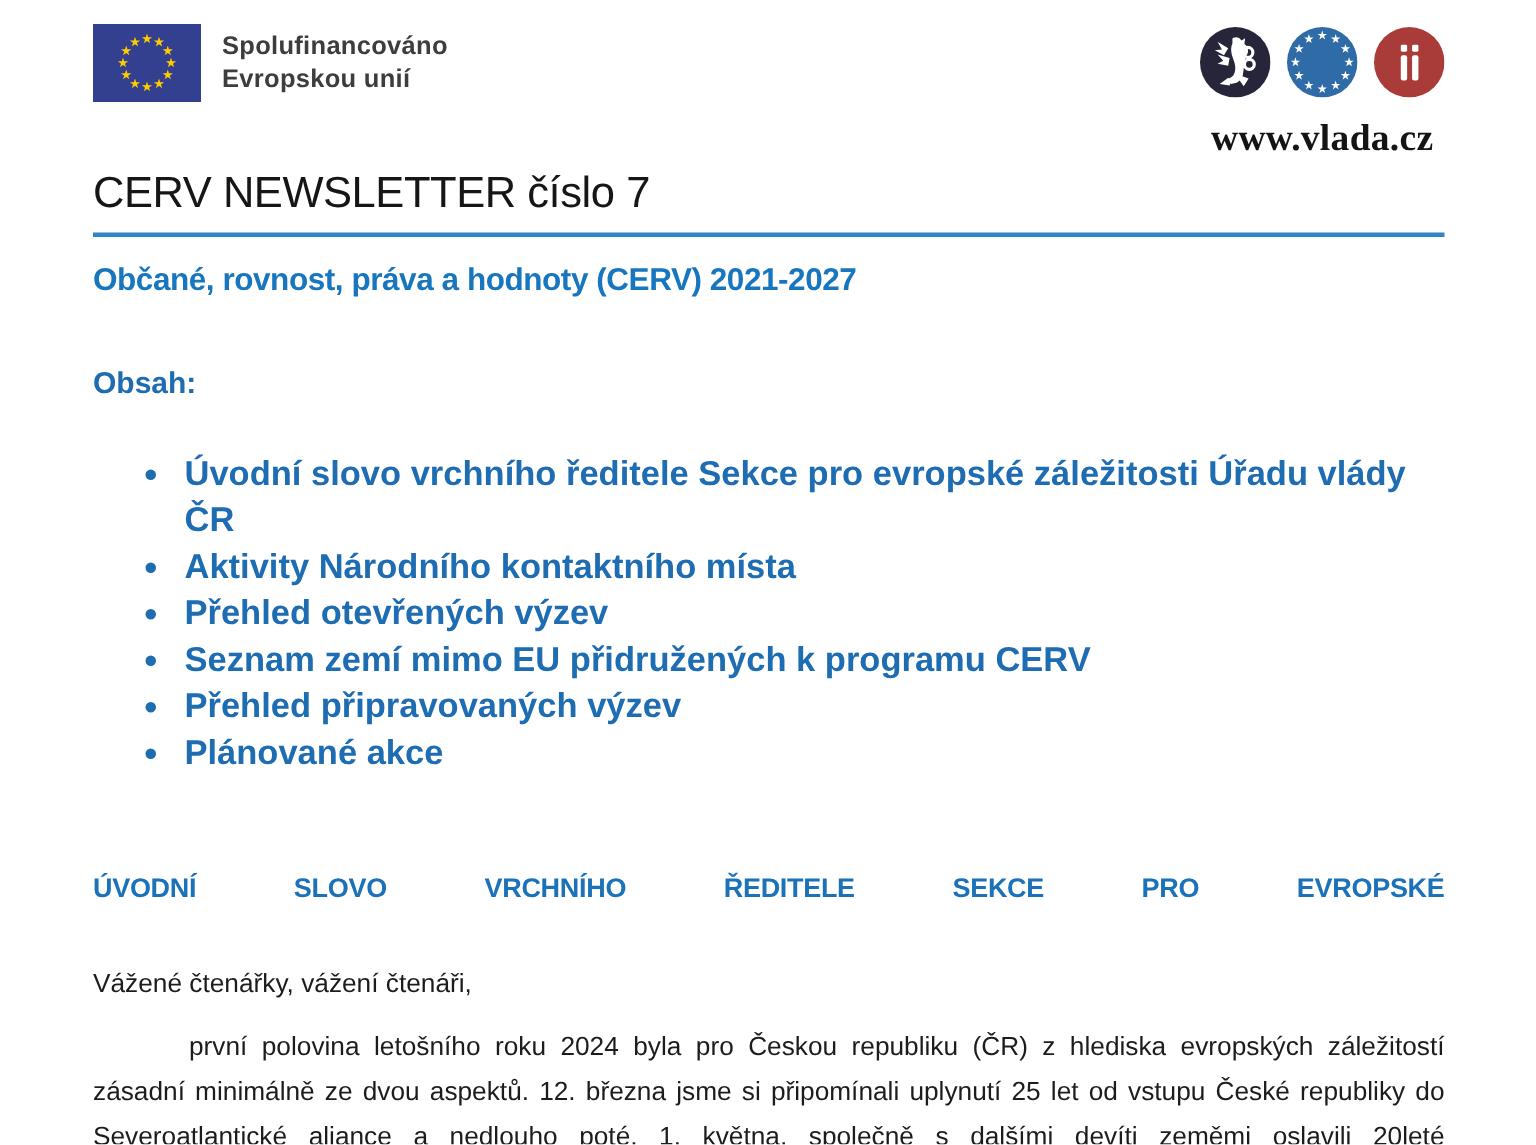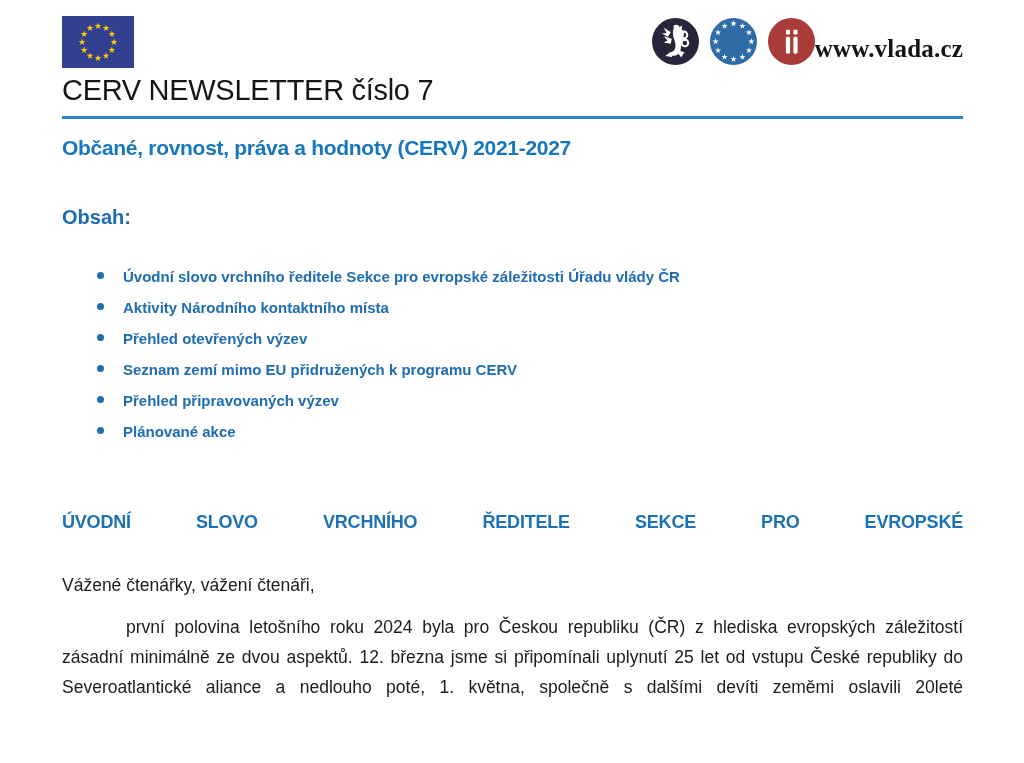--- a/index.html
+++ b/index.html
@@ -6,36 +6,36 @@
   .page{
     position:relative;width:1024px;height:763px;overflow:hidden;
     background:#ffffff;font-family:"Liberation Sans",sans-serif;color:#1a1a1a;
     box-sizing:border-box;padding:16px 61px 0 62px;
   }
   
   .header{display:flex;justify-content:space-between;align-items:flex-start;}
   .eu-cofunded{display:flex;align-items:center;gap:14px;}
   .flag{width:72px;height:52px;display:block;}
   .eu-text{font-weight:bold;font-size:17px;line-height:22px;color:#3d3d3c;letter-spacing:.2px;}
-  .gov-block{display:flex;align-items:center;margin-top:2px;}
+  .gov-block{display:flex;flex-direction:column;align-items:center;margin-top:2px;}
   .circles{display:flex;gap:11px;}
   .circles svg{width:47px;height:47px;display:block;}
   .vlada-url{
     margin-top:14px;font-family:"Liberation Serif",serif;font-weight:bold;
     font-size:25px;color:#141414;letter-spacing:.2px;
   }
   
   .title{margin-top:6px;font-size:29px;font-weight:normal;color:#161616;letter-spacing:-.3px;}
   .rule{border:none;border-top:3px solid #2e86c5;margin:9px 0 0 0;}
   
   .h1{margin-top:17px;font-size:21px;font-weight:bold;color:#1876be;letter-spacing:-.3px;}
   
   .obsah{margin-top:46px;font-size:20px;font-weight:bold;color:#1e6cb2;}
   .toc-list{margin-top:32px;}
-  .toc-item{display:flex;align-items:baseline;font-size:15px;font-weight:bold;color:#1e6cb2;line-height:31px;}
+  .toc-item{display:flex;align-items:baseline;font-size:23px;font-weight:bold;color:#1e6cb2;line-height:31px;}
   .dot{flex:0 0 auto;width:7px;height:7px;border-radius:50%;background:#1e6cb2;margin-left:35px;margin-right:19px;position:relative;top:-3px;}
   
   .sec-h{margin-top:56px;font-size:18px;font-weight:bold;color:#1c72b8;line-height:39px;letter-spacing:-.2px;}
   .sec-l1{text-align:justify;text-align-last:justify;}
   .sec-l2{text-align:left;}
   
   .greeting{margin:33px 0 15px 0;font-size:17.5px;color:#1c1c1c;}
   .para{
     margin:16px 0 0 0;font-size:17.5px;color:#1c1c1c;line-height:30px;
     text-align:justify;text-align-last:justify;text-indent:64px;
@@ -62,20 +62,24 @@
           <use href="#ystar" x="13.86" y="8"></use>
             <use href="#ystar" x="8" y="13.86"></use>
           <use href="#ystar" x="0" y="16"></use>
             <use href="#ystar" x="-8" y="13.86"></use>
           <use href="#ystar" x="-13.86" y="8"></use>
             <use href="#ystar" x="-16" y="0"></use>
           <use href="#ystar" x="-13.86" y="-8"></use>
             <use href="#ystar" x="-8" y="-13.86"></use>
         </g>
       </svg>
+      <div class="eu-text">
+        <div>Spolufinancováno</div>
+        <div>Evropskou unií</div>
+      </div>
     </div>
 
     <div class="gov-block">
       <div class="circles">
         <svg viewBox="0 0 100 100" aria-hidden="true">
           <circle cx="50" cy="50" r="50" fill="#262539"></circle>
           <g fill="#ffffff">
             <path d="M46 16 q8 -4 13 3 l5 -3 -1 8 q6 4 5 12 l-4 9 -3 22 q-1 8 -9 12 l-8 2 -4 -7 7 -5 q5 -8 2 -18 l-4 -12 q-2 -9 1 -16 z"></path>
             <path d="M40 30 l-15 -9 6 11 -10 1 13 7 z"></path>
             <path d="M42 44 l-17 -5 8 9 -8 4 15 3 z"></path>

